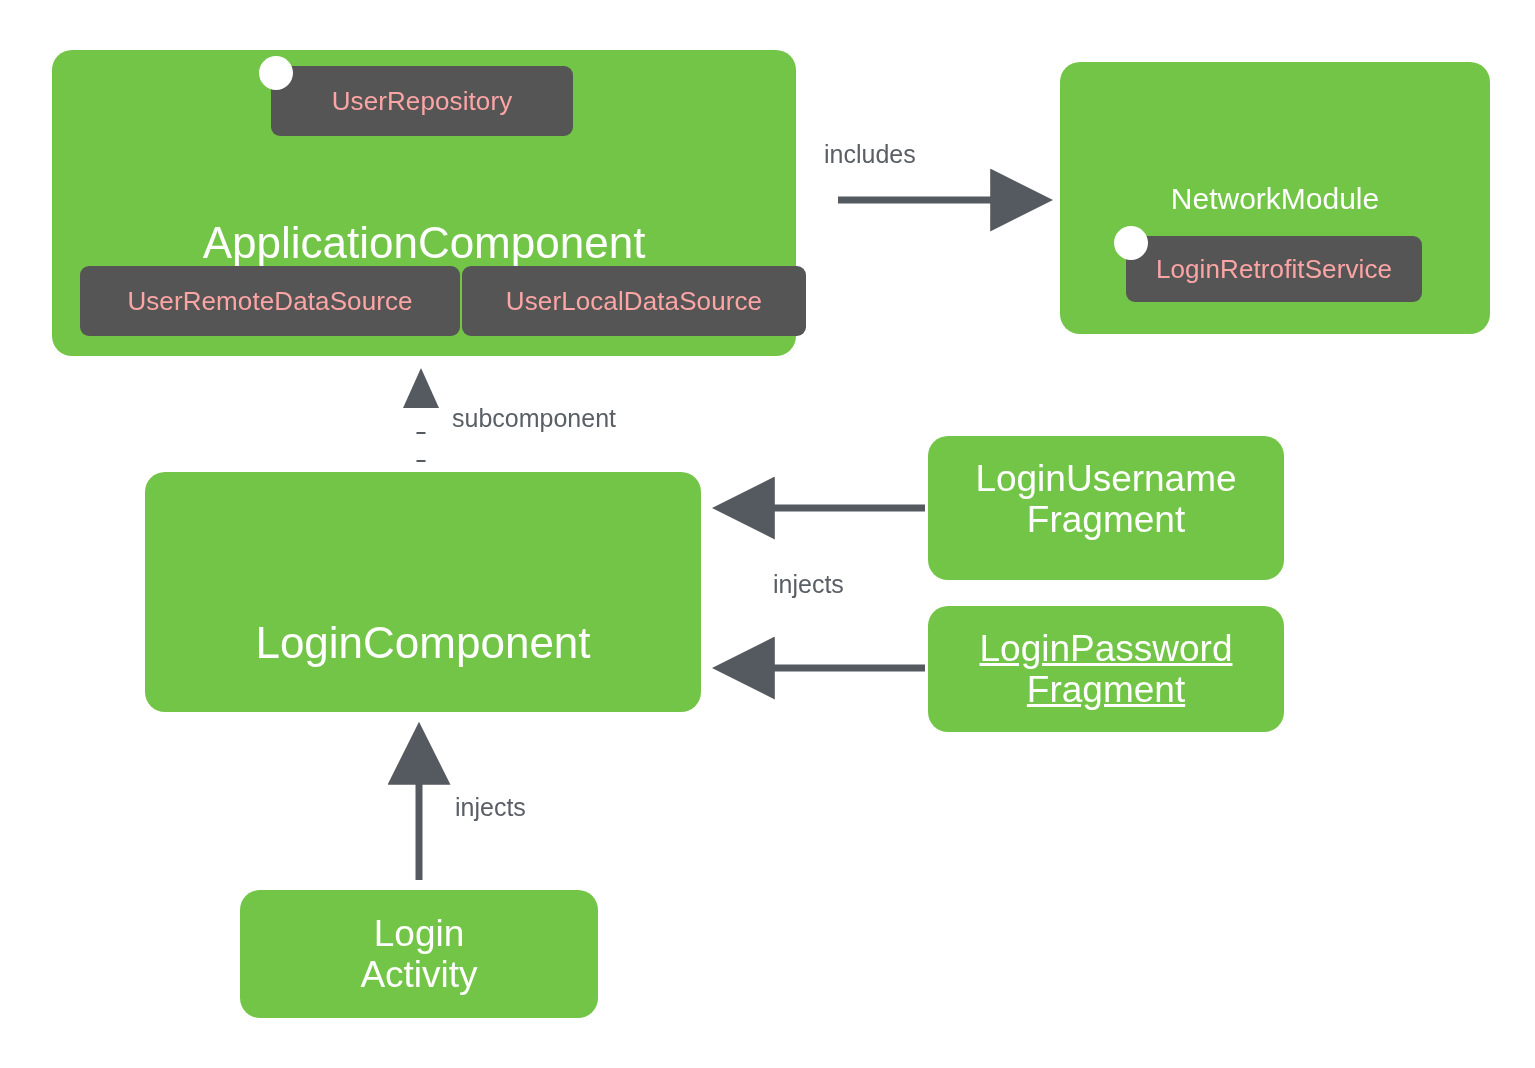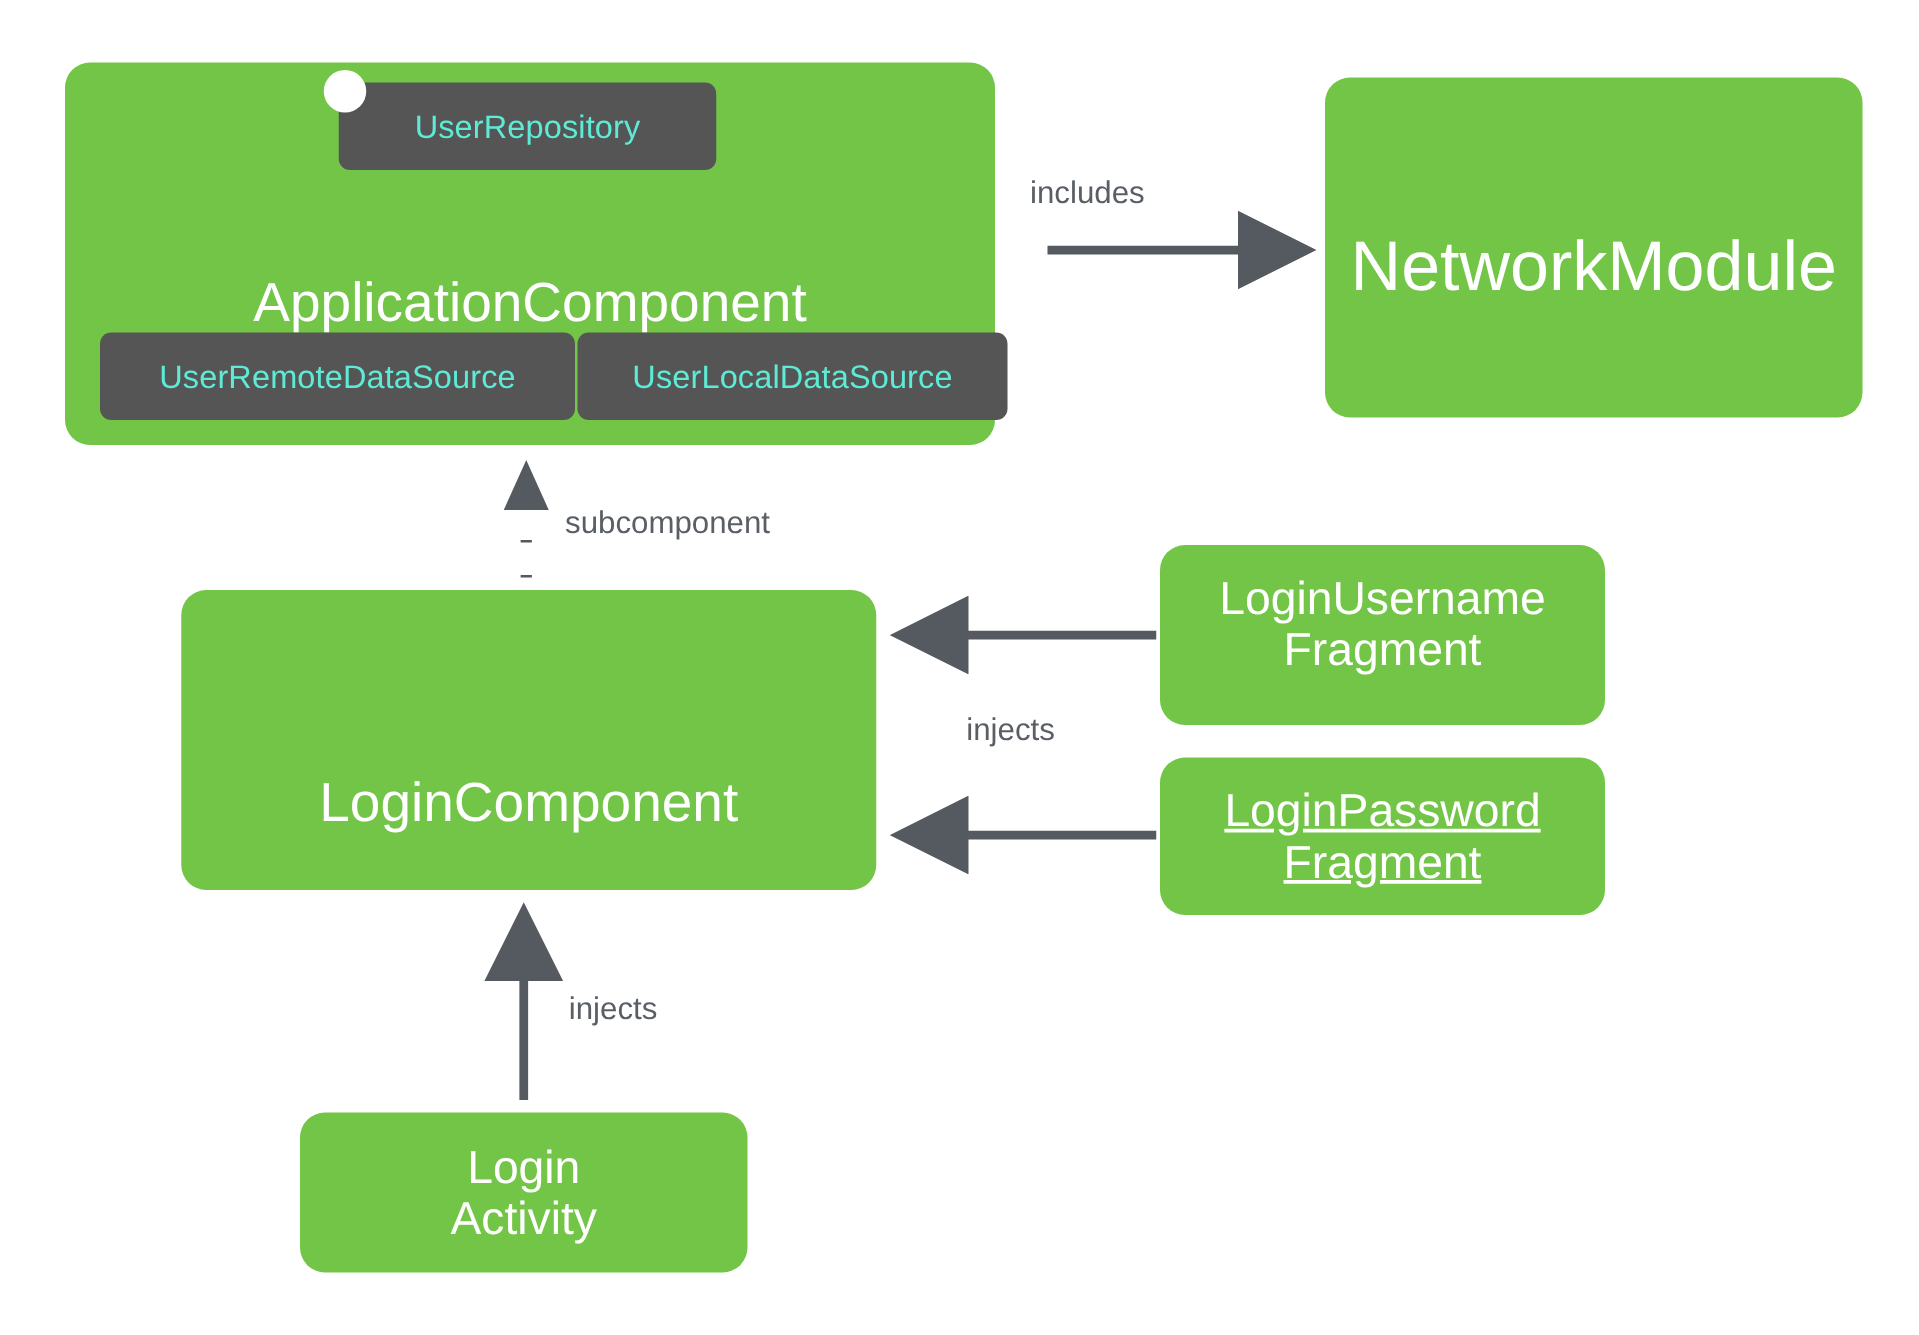--- a/index.html
+++ b/index.html
@@ -37,21 +37,21 @@
     line-height: 1.12;
     white-space: pre-line;
   }
 
   
   .chip {
     position: absolute;
     box-sizing: border-box;
     background: #555555;
     border-radius: 9px;
-    color: #5eead4;
+    color: #fca5a5;
     display: flex;
     align-items: center;
     justify-content: center;
     font-size: 26px;
     letter-spacing: 0.1px;
     white-space: nowrap;
   }
   .chip-label {
     display: block;
     padding: 0 14px;
@@ -139,22 +139,26 @@
       <span class="chip-label">UserRemoteDataSource</span>
     </div>
 
     <div class="chip" style="left:410px; top:216px; width:344px; height:70px;">
       <span class="chip-label">UserLocalDataSource</span>
     </div>
   </div>
 
   <div class="node" style="left:1060px; top:62px; width:430px; height:272px;">
 
-    <div class="node-title" style="top:120px; font-size:56px;">NetworkModule</div>
+    <div class="node-title" style="top:120px; font-size:30px;">NetworkModule</div>
 
+    <div class="chip" style="left:66px; top:174px; width:296px; height:66px;">
+      <span class="socket" style="left:-12px; top:-10px; width:34px; height:34px;"></span>
+      <span class="chip-label">LoginRetrofitService</span>
+    </div>
   </div>
 
   <div class="node" style="left:145px; top:472px; width:556px; height:240px;">
 
     <div class="node-title" style="top:146px; font-size:44px;">LoginComponent</div>
 
   </div>
 
   <div class="node" style="left:928px; top:436px; width:356px; height:144px;">
     <div class="node-title" style="top:22px; font-size:37px;">LoginUsername

